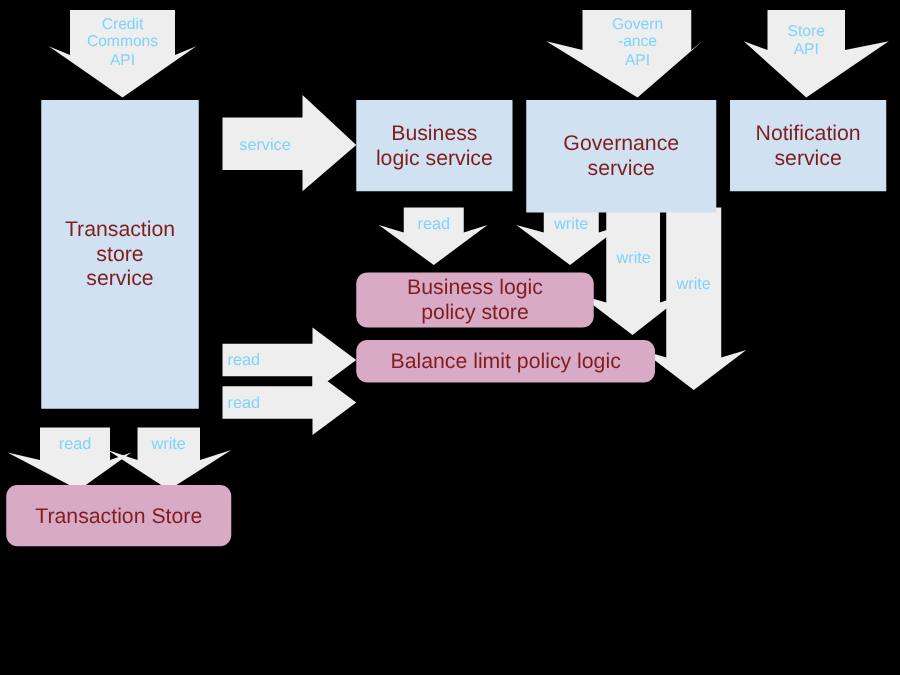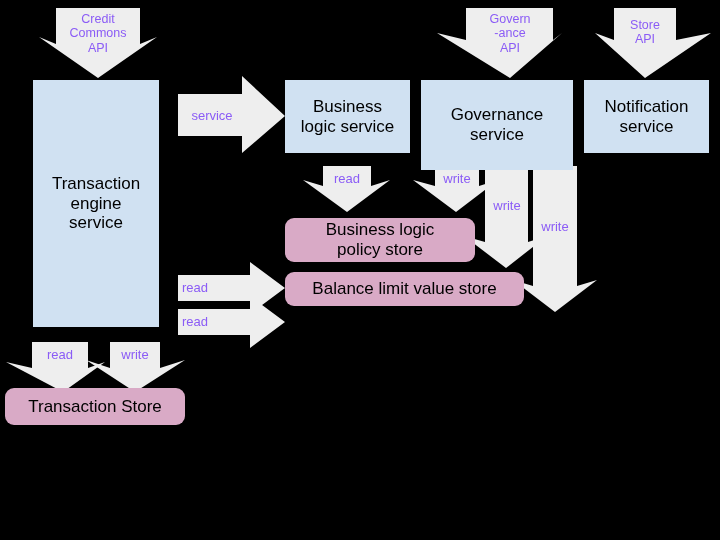--- a/index.html
+++ b/index.html
@@ -15,36 +15,36 @@
     background: #000000;
     overflow: hidden;
     font-family: "Liberation Sans", sans-serif;
   }
   .node {
     position: absolute;
     display: flex;
     align-items: center;
     justify-content: center;
     text-align: center;
-    color: #000000;
+    color: #7f1d1d;
     box-sizing: border-box;
     line-height: 1.15;
   }
   .service-box {
     background: #d0e1f2;
     font-size: 17px;
   }
   .store-box {
     background: #d9aac6;
     border-radius: 9px;
     font-size: 17px;
   }
   .arrow-label {
     position: absolute;
-    color: #8b5cf6;
+    color: #7dd3fc;
     text-align: center;
     line-height: 1.15;
     pointer-events: none;
     white-space: pre-line;
   }
   .api-label {
     font-size: 12.5px;
   }
   .flow-label {
     font-size: 13px;
@@ -101,21 +101,21 @@
 Commons
 API</div>
   <div class="arrow-label api-label" style="left:458px; top:12px; width:104px;">Govern
 -ance
 API</div>
   <div class="arrow-label api-label" style="left:595px; top:18px; width:100px;">Store
 API</div>
 
   <div class="node service-box" style="left:33px; top:80px; width:126px; height:247px;">
     <span style="white-space: pre-line;">Transaction
-engine
+store
 service</span>
   </div>
 
   <div class="node service-box" style="left:285px; top:80px; width:125px; height:73px;">
     <span style="white-space: pre-line;">Business
 logic service</span>
   </div>
 
   <div class="node service-box" style="left:421px; top:80px; width:152px; height:90px;">
     <span style="white-space: pre-line;">Governance
@@ -126,25 +126,25 @@
     <span style="white-space: pre-line;">Notification
 service</span>
   </div>
 
   <div class="node store-box" style="left:285px; top:218px; width:190px; height:44px;">
     <span style="white-space: pre-line;">Business logic
 policy store</span>
   </div>
 
   <div class="node store-box" style="left:285px; top:272px; width:239px; height:34px;">
-    <span>Balance limit value store</span>
+    <span>Balance limit policy logic</span>
   </div>
 
 
-  <div class="node store-box" style="left:5px; top:388px; width:180px; height:37px;">
+  <div class="node store-box" style="left:5px; top:388px; width:180px; height:49px;">
     <span>Transaction Store</span>
   </div>
 
   <div class="arrow-label consults-label" style="left:182px; top:109px; width:60px;">service</div>
 
   <div class="arrow-label flow-label" style="left:323px; top:172px; width:48px;">read</div>
 
   <div class="arrow-label flow-label" style="left:435px; top:172px; width:44px;">write</div>
 
   <div class="arrow-label flow-label" style="left:485px; top:199px; width:44px;">write</div>

